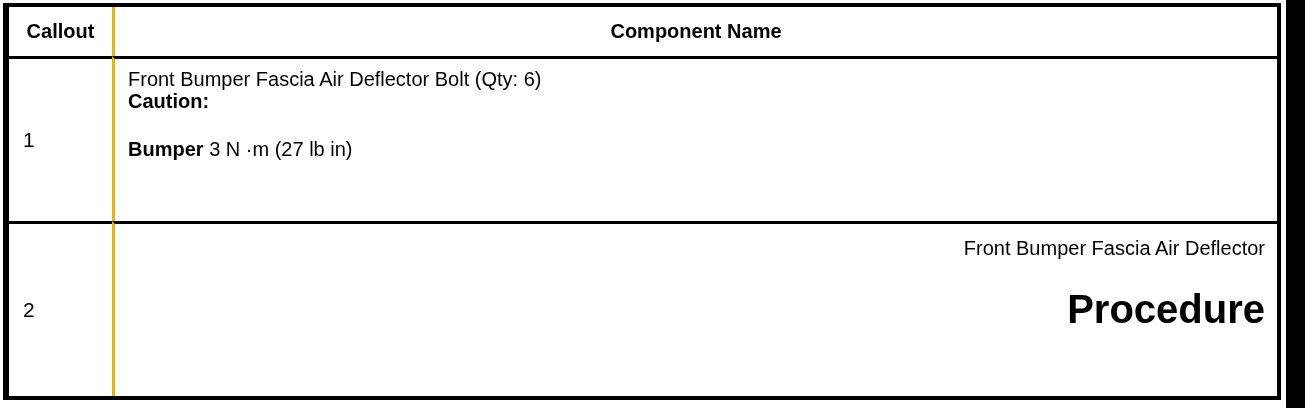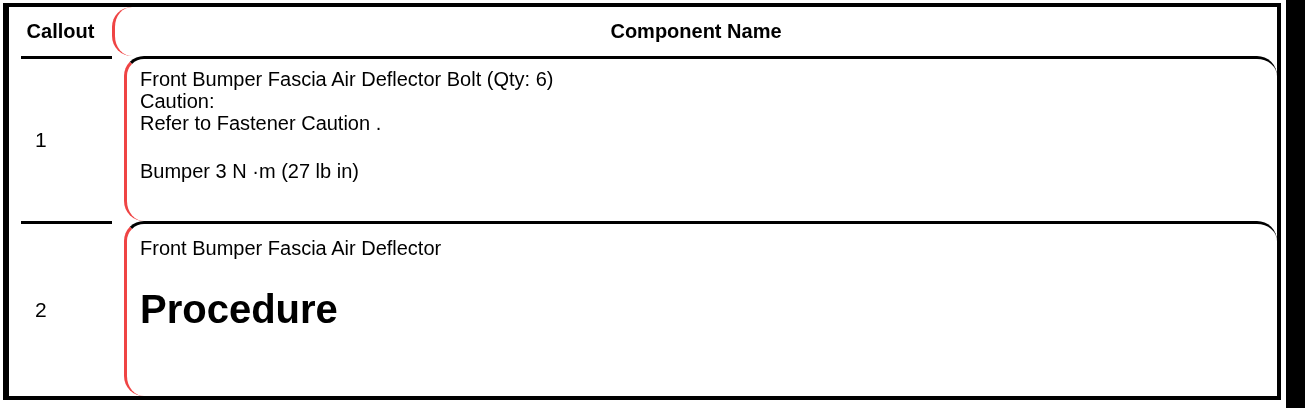--- a/index.html
+++ b/index.html
@@ -27,44 +27,44 @@
     border-left-width: 6px;
     background: #ffffff;
     display: grid;
     grid-template-columns: 103px 1fr;
     grid-template-rows: 49px 165px 1fr;
   }
   .cell {
     box-sizing: border-box;
     overflow: hidden;
   }
-  .col2 { border-left: 3px solid #ef4444; border-radius: 20px; }
-  .rowline { border-top: 3px solid #000000; margin-left: 12px; }
+  .col2 { border-left: 3px solid #eab308; }
+  .rowline { border-top: 3px solid #000000; }
   .head-cell {
     display: flex;
     align-items: center;
     justify-content: center;
     font-weight: bold;
     font-size: 20px;
   }
   .callout-cell {
     display: flex;
     align-items: center;
     padding-left: 14px;
     font-size: 21px;
   }
   .content-cell {
     padding: 9px 12px 0 13px;
     font-size: 20px;
     line-height: 22px;
   }
   .content-cell p { margin: 0; }
-  .bold { font-weight: normal; }
+  .bold { font-weight: bold; }
   p.tighten-line { margin-top: 26px; }
-  .row2-content { padding-top: 13px; }
+  .row2-content { padding-top: 13px; text-align: right; }
   h2.procedure-heading {
     margin: 32px 0 24px 0;
     font-size: 40px;
     line-height: 36px;
     font-weight: bold;
   }
   .right-bar {
     position: absolute;
     left: 1286px;
     top: 0;
@@ -86,21 +86,20 @@
     <div class="cell head-cell col2">
       <span>Component Name</span>
     </div>
 
     <div class="cell callout-cell rowline">
       <span>1</span>
     </div>
     <div class="cell content-cell col2 rowline">
       <p>Front Bumper Fascia Air Deflector Bolt (Qty: 6)</p>
       <p class="bold">Caution:</p>
-      <p>Refer to Fastener Caution .</p>
       <p class="tighten-line"><span class="bold">Bumper</span><span> 3 N ·m (27 lb in)</span></p>
     </div>
 
     <div class="cell callout-cell rowline">
       <span>2</span>
     </div>
     <div class="cell content-cell col2 rowline row2-content">
       <p>Front Bumper Fascia Air Deflector</p>
       <h2 class="procedure-heading">Procedure</h2>
     </div>

